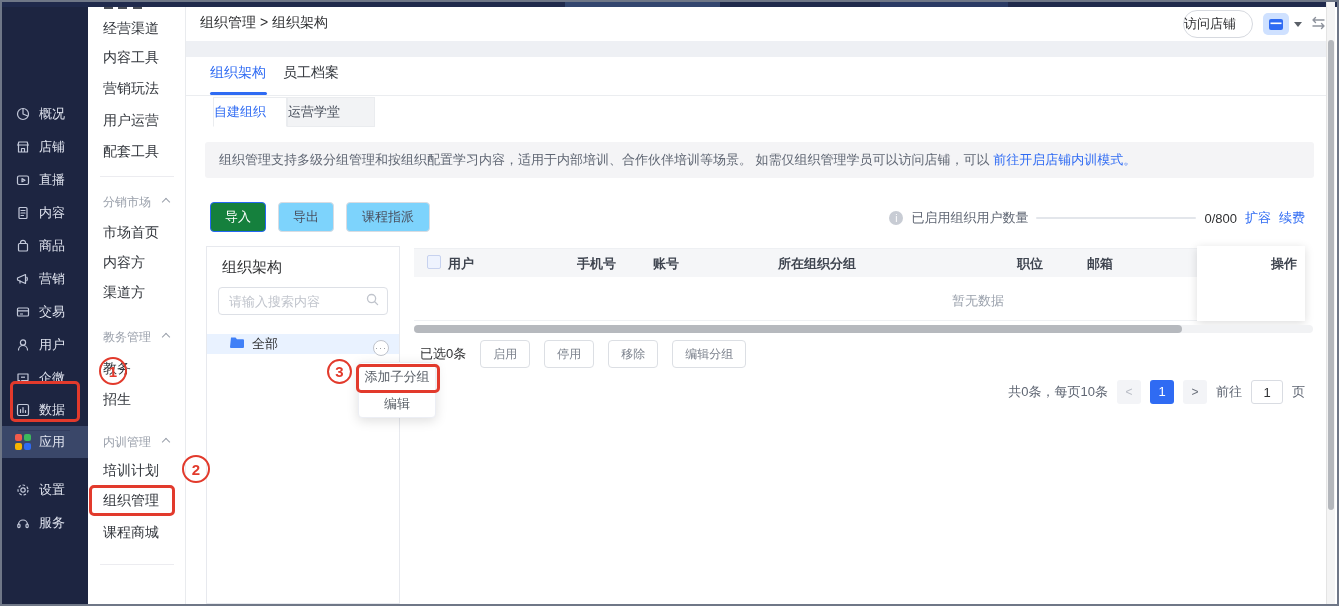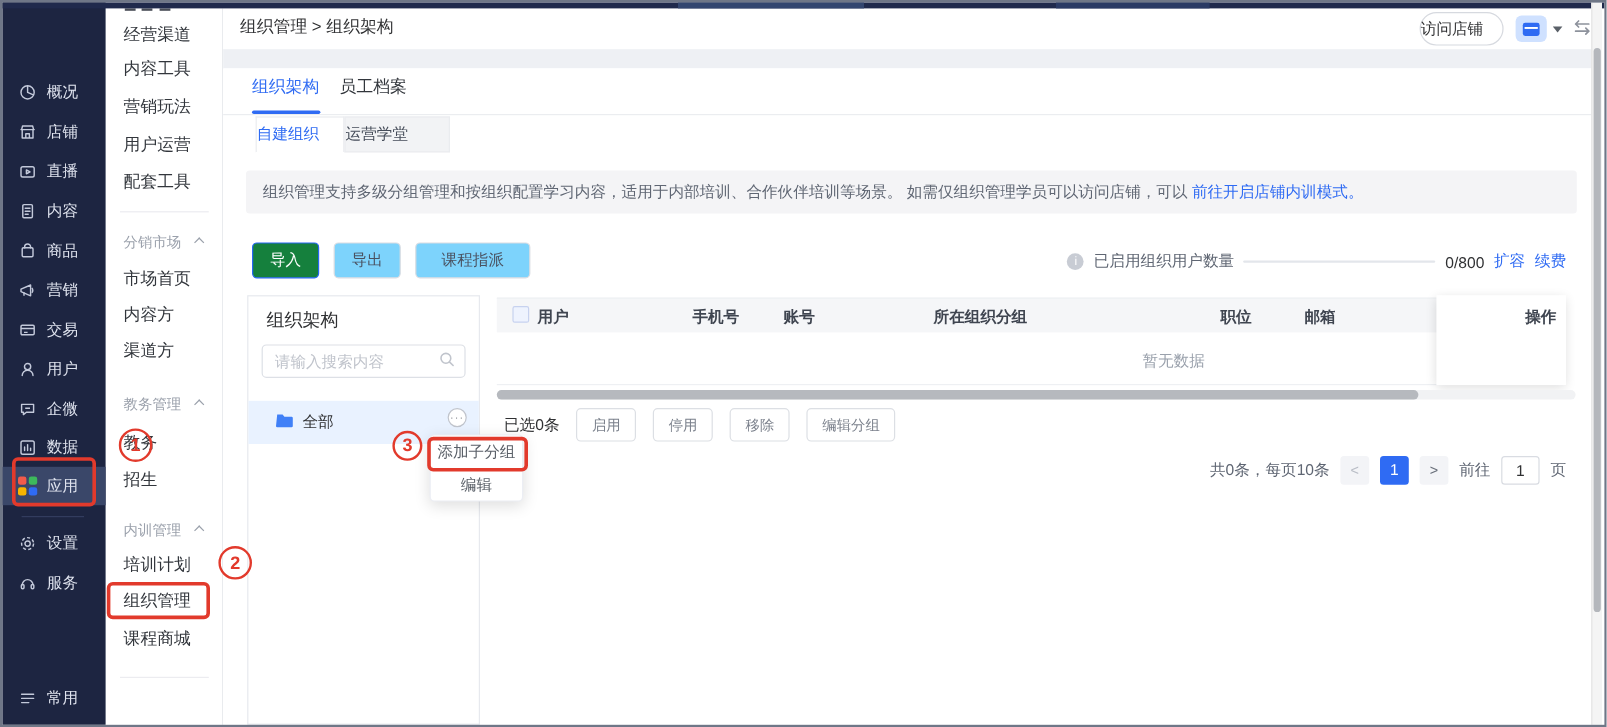--- a/index.html
+++ b/index.html
@@ -9,21 +9,21 @@
   .abs{position:absolute;}
   .frame{position:absolute;inset:0;border:2px solid #6f7787;pointer-events:none;z-index:90;}
   
   .top-strip{left:2px;top:2px;width:1335px;height:5px;background:#202a4c;z-index:5;}
   .strip-seg1{left:565px;top:2px;width:155px;height:5px;background:#33466f;z-index:6;}
   .strip-seg2{left:880px;top:2px;width:128px;height:5px;background:#2a3a64;z-index:6;}
   
   .icon-sidebar{left:2px;top:2px;width:86px;height:602px;background:#1d2541;z-index:4;}
   .logo{left:25px;top:19px;width:34px;height:34px;}
   .nav-item{left:2px;width:86px;height:32px;display:flex;align-items:center;gap:8px;
-    padding-left:13px;color:#dfe3ee;font-size:13px;cursor:pointer;z-index:5;}
+    padding-left:13px;color:#dfe3ee;font-size:13px;cursor:pointer;z-index:5;margin-top:37px;}
   .nav-item.active{background:#3a4769;}
   .nav-divider{left:18px;width:52px;height:1px;background:#323c5e;z-index:5;}
   .nicon{width:16px;height:16px;display:inline-flex;align-items:center;justify-content:center;flex:none;}
   .nicon svg{display:block;}
   .apps-grid{display:grid;grid-template-columns:7px 7px;grid-template-rows:7px 7px;gap:2px;}
   .apps-grid i{border-radius:2px;display:block;}
   
   .submenu{left:88px;top:7px;width:98px;height:597px;background:#fff;border-right:1px solid #e9ebee;z-index:3;}
   .sub-item{left:88px;width:97px;height:20px;line-height:20px;padding-left:15px;font-size:14px;color:#32363c;cursor:pointer;z-index:4;}
   .sub-header{left:88px;width:97px;height:16px;line-height:16px;padding-left:15px;font-size:12px;color:#9aa0ab;cursor:pointer;z-index:4;}
@@ -70,21 +70,21 @@
     display:inline-flex;align-items:center;justify-content:center;font-style:normal;}
   .quota-line{width:160px;height:2px;background:#e3e6eb;border-radius:1px;}
   .quota a{color:#2f6bf3;text-decoration:none;cursor:pointer;}
   
   .tree-panel{left:206px;top:246px;width:194px;height:358px;border:1px solid #e7e9ee;background:#fff;z-index:4;}
   .tree-title{left:222px;top:258px;font-size:15px;color:#303133;z-index:5;}
   .tree-search{left:218px;top:287px;width:170px;height:28px;border:1px solid #dde0e6;border-radius:4px;
     display:flex;align-items:center;padding:0 8px;gap:4px;z-index:5;background:#fff;}
   .tree-search input{border:none;outline:none;flex:1;font-size:13px;color:#606266;width:120px;font-family:inherit;}
   .tree-search input::placeholder{color:#c0c4cc;}
-  .tree-row{left:207px;top:334px;width:192px;height:36px;background:#e9f2ff;display:flex;align-items:center;
+  .tree-row{left:207px;top:334px;width:192px;height:20px;background:#e9f2ff;display:flex;align-items:center;
     padding-left:23px;gap:7px;cursor:pointer;z-index:5;}
   .more-btn{position:absolute;right:10px;top:6px;width:16px;height:16px;border:1px solid #c0c4cc;border-radius:50%;
     color:#909399;font-size:9px;line-height:14px;text-align:center;background:#fff;cursor:pointer;letter-spacing:1px;}
   
   .ctx-menu{left:358px;top:362px;width:78px;background:#fff;border:1px solid #eceef4;border-radius:4px;
     box-shadow:0 3px 12px rgba(0,0,0,.13);z-index:20;}
   .ctx-item{height:27px;line-height:27px;text-align:center;font-size:13px;color:#5a6068;cursor:pointer;}
   
   .tbl-header-bg{left:414px;top:248px;width:891px;height:29px;background:#f5f6f8;border-top:1px solid #eef0f3;z-index:4;}
   .fixed-col{left:1197px;top:246px;width:108px;height:75px;background:#fff;box-shadow:0 2px 9px rgba(0,0,0,.14);z-index:5;}
@@ -318,21 +318,21 @@
   <div class="abs subtab on">自建组织</div>
   <div class="abs subtab off">运营学堂</div>
 
   <div class="abs banner">
     <span>组织管理支持多级分组管理和按组织配置学习内容，适用于内部培训、合作伙伴培训等场景。 如需仅组织管理学员可以访问店铺，可以 </span><a>前往开启店铺内训模式。</a>
   </div>
 
   <div class="abs toolbar">
     <div class="btn primary">导入</div>
     <div class="btn plain" style="width:56px">导出</div>
-    <div class="btn plain" style="width:96px">课程指派</div>
+    <div class="btn plain" style="width:84px">课程指派</div>
   </div>
   <div class="abs quota">
     <i class="info-icon">i</i>
     <span style="color:#5f6673">已启用组织用户数量</span>
     <span class="quota-line"></span>
     <span style="color:#303133">0/800</span>
     <a>扩容</a>
     <a>续费</a>
   </div>
 

